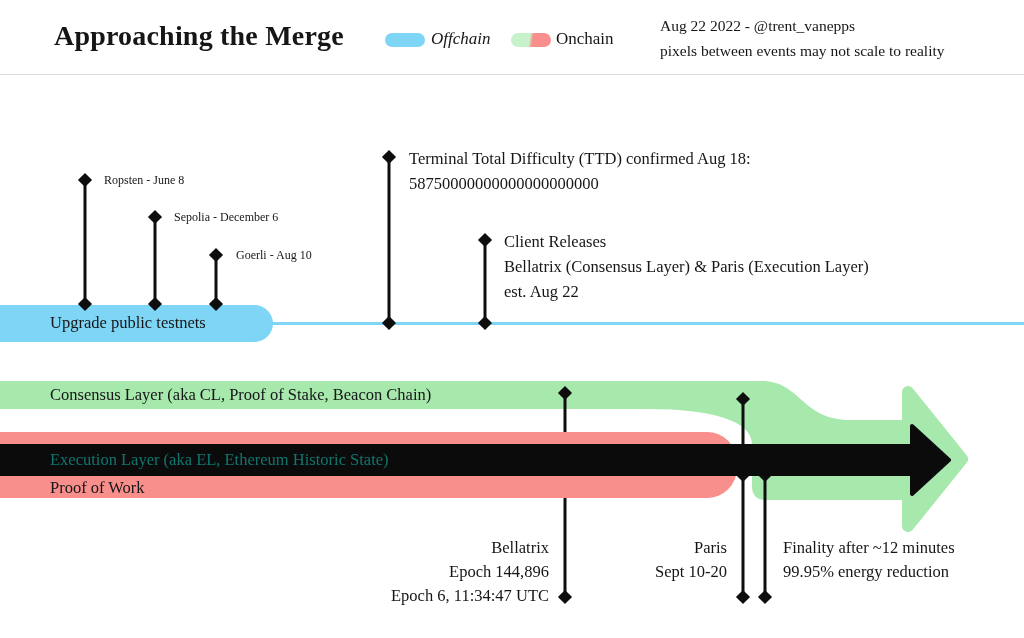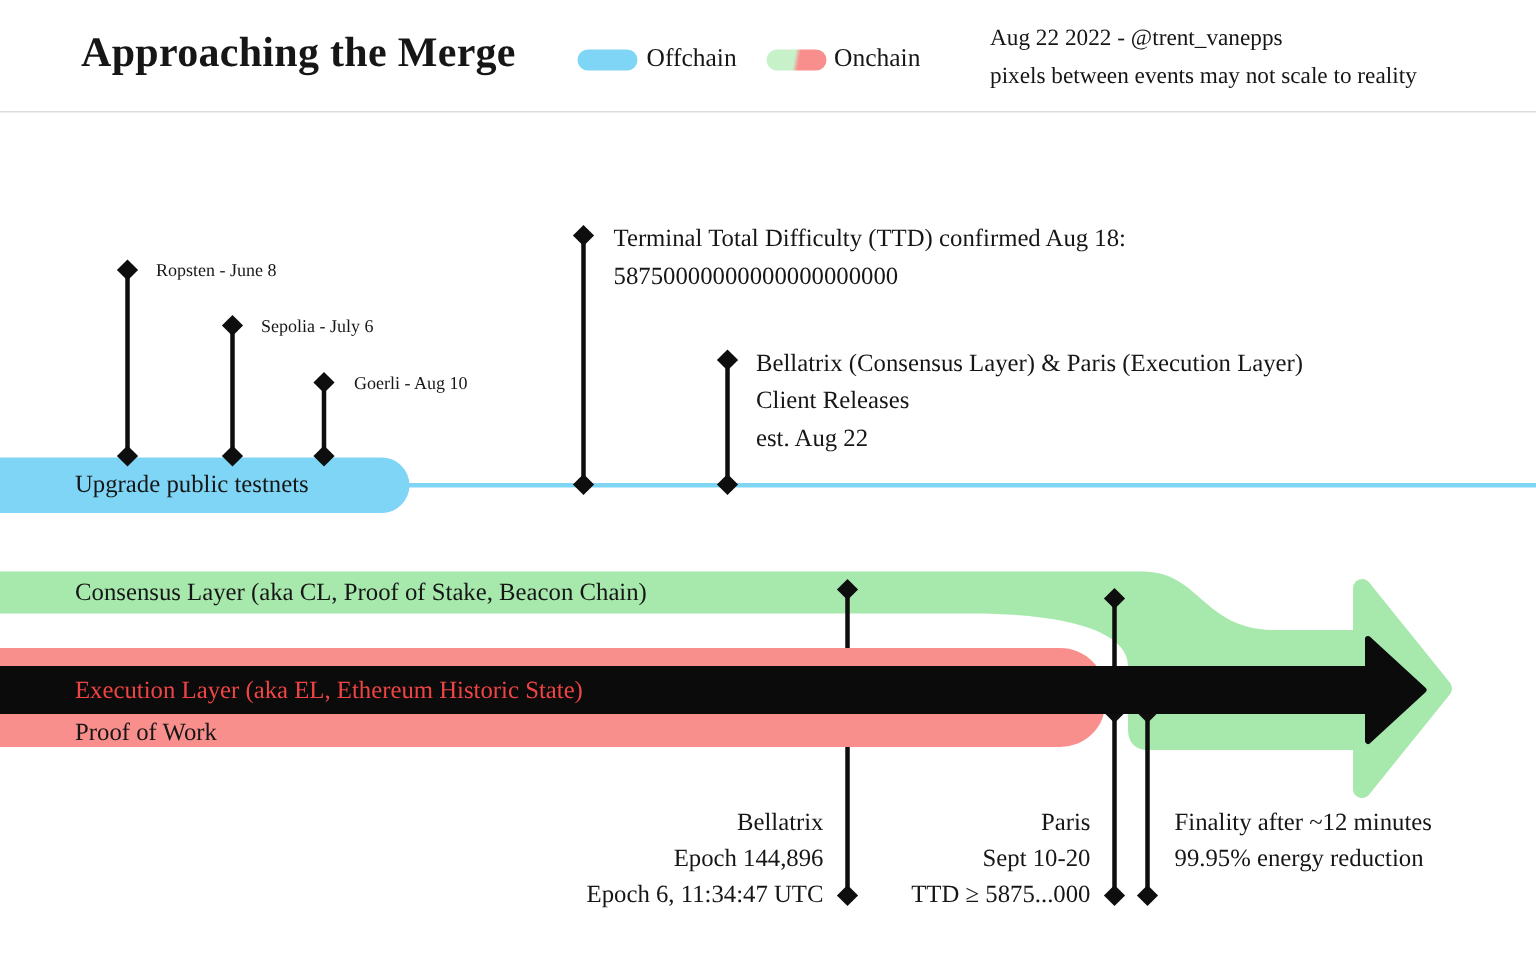--- a/index.html
+++ b/index.html
@@ -12,21 +12,21 @@
     font-family:"Liberation Serif","DejaVu Serif",serif;color:#161616;
   }
   .abs{position:absolute;}
   
   .title{left:54px;top:20px;font-size:28px;font-weight:bold;letter-spacing:.2px;}
   .sep{left:0;top:74px;width:1024px;height:1px;background:var(--sep);}
   .swatch{top:33px;width:40px;height:14px;border-radius:8px;}
   .swatch.blue{left:385px;background:var(--blue);}
   .swatch.onchain{left:511px;background:linear-gradient(100deg,var(--legend-green) 0 46%,var(--red) 54% 100%);}
   .legend-label{top:29px;font-size:17px;}
-  .legend-label.off{left:431px;} .legend-label.on{left:556px;}
+  .legend-label.off{left:431px;font-style:italic;} .legend-label.on{left:556px;}
   .credit{left:660px;top:13px;font-size:15.5px;line-height:25px;}
   
   .lbl{font-size:12px;line-height:22px;white-space:nowrap;}
   .block{font-size:16.5px;line-height:25px;white-space:nowrap;}
   .block3{font-size:16.5px;line-height:24px;white-space:nowrap;}
   .z6{z-index:6;}
   
   .vline{position:absolute;width:3px;background:var(--line);transform:translateX(-50%);z-index:2;}
   .diamond{position:absolute;width:10px;height:10px;background:var(--line);
            transform:translate(-50%,-50%) rotate(45deg);z-index:2;}
@@ -36,21 +36,21 @@
   .blue-line{left:250px;top:322px;width:774px;height:3px;background:var(--blue);z-index:1;}
   .upper .vline,.upper .diamond{z-index:4;}
   
   .svg-layer{position:absolute;left:0;top:0;width:1024px;height:638px;pointer-events:none;}
   .svg-green{z-index:1;} .svg-black{z-index:4;}
   .green-fill{fill:var(--green);stroke:var(--green);}
   .black-fill{fill:#0b0b0b;stroke:#0b0b0b;}
   .red-bar{left:0;top:432px;width:737px;height:66px;background:var(--red);
            border-radius:0 30px 30px 0;z-index:3;}
   .bar-label{font-size:16.5px;white-space:nowrap;z-index:6;}
-  .exec{color:#ef4444;font-family:Liberation Serif, serif;}
+  .exec{color:#0f766e;font-family:Liberation Serif, serif;}
   .right-align{text-align:right;}
 </style>
 </head>
 <body>
 
 <div class="canvas">
 
   <div class="abs title">Approaching the Merge</div>
 
   <div class="abs swatch blue"></div>
@@ -72,41 +72,41 @@
   <div class="upper">
 
     <div class="vline" style="left:85px;top:180px;height:124px;"></div>
     <div class="diamond" style="left:85px;top:180px;"></div>
     <div class="diamond" style="left:85px;top:304px;"></div>
     <div class="abs lbl z6" style="left:104px;top:169px;">Ropsten - June 8</div>
 
     <div class="vline" style="left:155px;top:217px;height:87px;"></div>
     <div class="diamond" style="left:155px;top:217px;"></div>
     <div class="diamond" style="left:155px;top:304px;"></div>
-    <div class="abs lbl z6" style="left:174px;top:206px;">Sepolia - July 6</div>
+    <div class="abs lbl z6" style="left:174px;top:206px;">Sepolia - December 6</div>
 
     <div class="vline" style="left:216px;top:255px;height:49px;"></div>
     <div class="diamond" style="left:216px;top:255px;"></div>
     <div class="diamond" style="left:216px;top:304px;"></div>
     <div class="abs lbl z6" style="left:236px;top:244px;">Goerli - Aug 10</div>
 
     <div class="vline" style="left:389px;top:157px;height:166px;"></div>
     <div class="diamond" style="left:389px;top:157px;"></div>
     <div class="diamond" style="left:389px;top:323px;"></div>
     <div class="abs block z6" style="left:409px;top:146px;">
       <div>Terminal Total Difficulty (TTD) confirmed Aug 18:</div>
       <div>58750000000000000000000</div>
     </div>
 
     <div class="vline" style="left:485px;top:240px;height:83px;"></div>
     <div class="diamond" style="left:485px;top:240px;"></div>
     <div class="diamond" style="left:485px;top:323px;"></div>
     <div class="abs block z6" style="left:504px;top:229px;">
+      <div>Client Releases</div>
       <div>Bellatrix (Consensus Layer) &amp; Paris (Execution Layer)</div>
-      <div>Client Releases</div>
       <div>est. Aug 22</div>
     </div>
   </div>
 
   <svg class="svg-layer svg-green" viewBox="0 0 1024 638">
     <path class="green-fill" stroke-width="0" d="M0,381 L762,381 C800,381 802,420 850,420 L912,420 L912,500 L766,500
          Q752,500 752,486 L752,444 C752,421 712,409 648,409 L0,409 Z"></path>
     <path class="green-fill" stroke-width="12" stroke-linejoin="round" d="M908,392 L962,459 L908,526 Z"></path>
   </svg>
 
@@ -138,21 +138,20 @@
 
   <div class="abs block3 right-align z6" style="right:475px;top:536px;">
     <div>Bellatrix</div>
     <div>Epoch 144,896</div>
     <div>Epoch 6, 11:34:47 UTC</div>
   </div>
 
   <div class="abs block3 right-align z6" style="right:297px;top:536px;">
     <div>Paris</div>
     <div>Sept 10-20</div>
-    <div>TTD ≥ 5875...000</div>
   </div>
 
   <div class="abs block3 z6" style="left:783px;top:536px;">
     <div>Finality after ~12 minutes</div>
     <div>99.95% energy reduction</div>
   </div>
 
 </div>
 
 </body></html>

